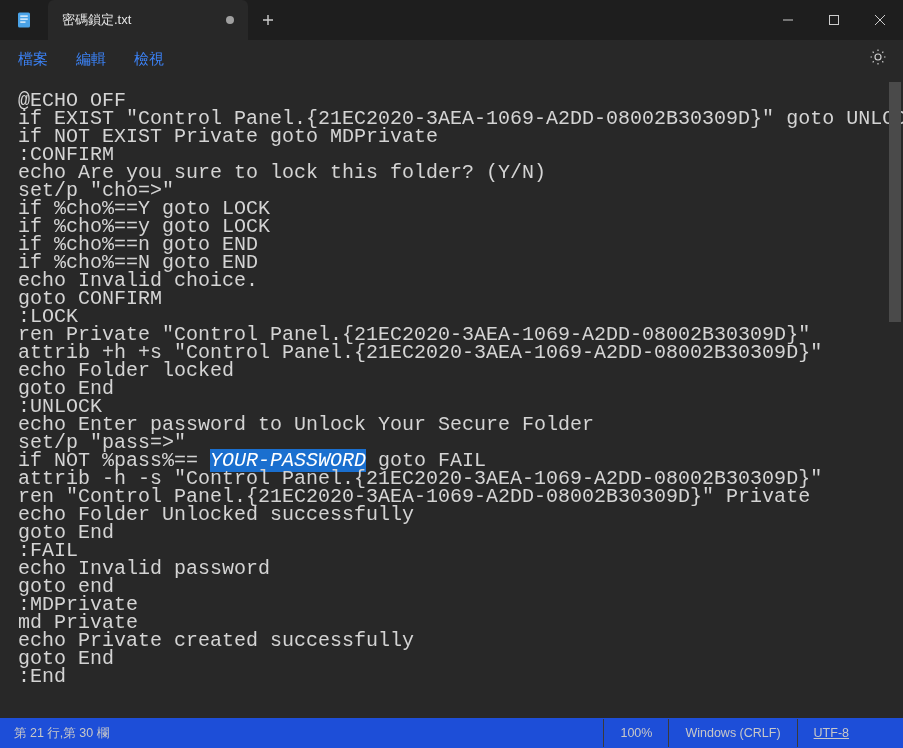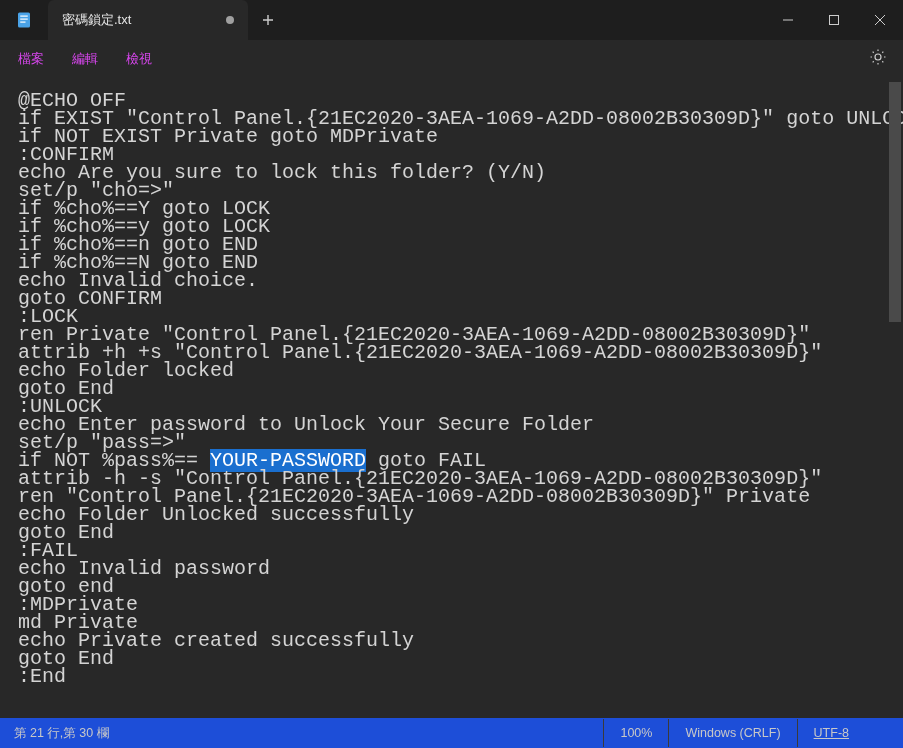--- a/index.html
+++ b/index.html
@@ -67,22 +67,22 @@
 .win-btn svg { width: 10px; height: 10px; }
 .menubar {
   height: 38px;
   background: #282828;
   display: flex;
   align-items: center;
   padding: 0 4px;
 }
 .menu-item {
   padding: 6px 14px;
-  font-size: 13px;
-  color: #d946ef;
+  font-size: 15px;
+  color: #3b82f6;
 }
 .menu-spacer { flex: 1; }
 .gear {
   padding: 6px 12px;
   color: #cccccc;
 }
 .gear svg { width: 18px; height: 18px; }
 .editor {
   flex: 1;
   background: #282828;
@@ -91,20 +91,21 @@
   font-size: 20px;
   line-height: 18px;
   color: #d4d4d4;
   white-space: pre;
   overflow: hidden;
   position: relative;
 }
 .highlight {
   background: #1a6fcf;
   color: #ffffff;
+  font-style: italic;
 }
 .scrollbar-v {
   position: absolute;
   right: 2px;
   top: 4px;
   width: 12px;
   height: 240px;
   background: #4a4a4a;
   border-radius: 0;
 }

